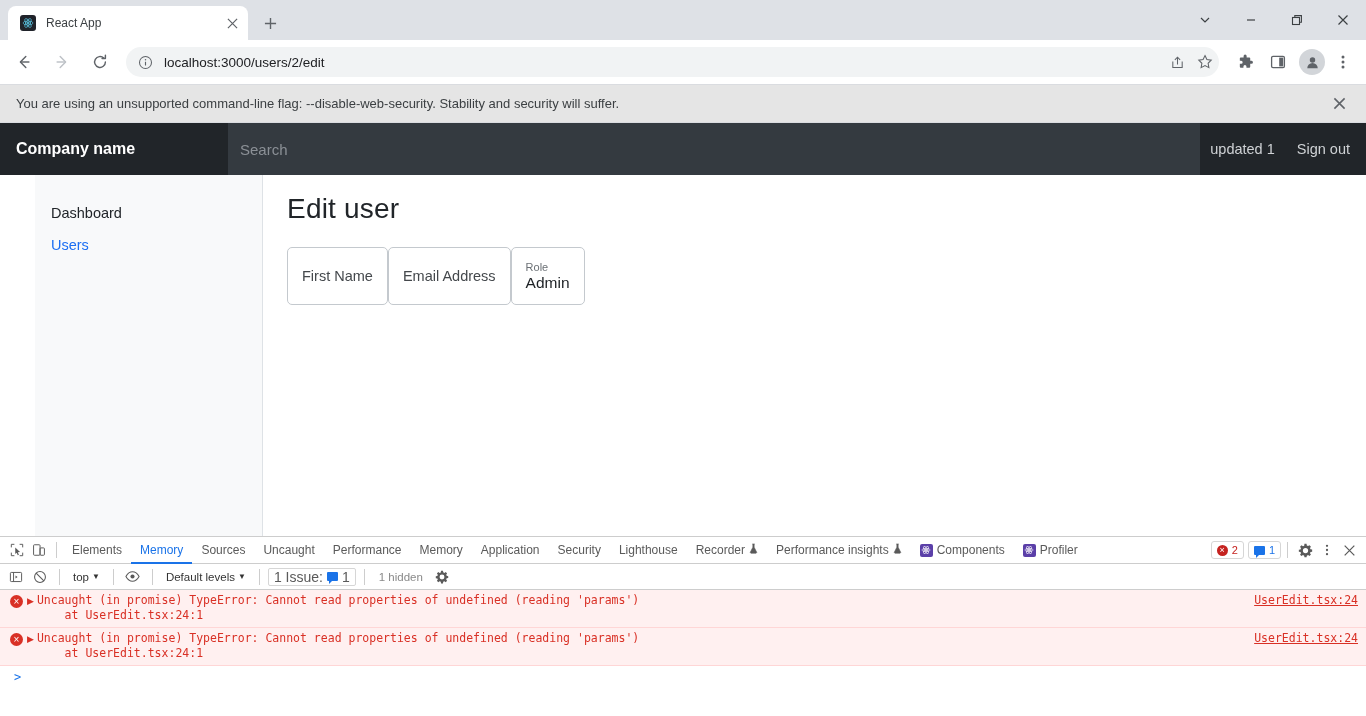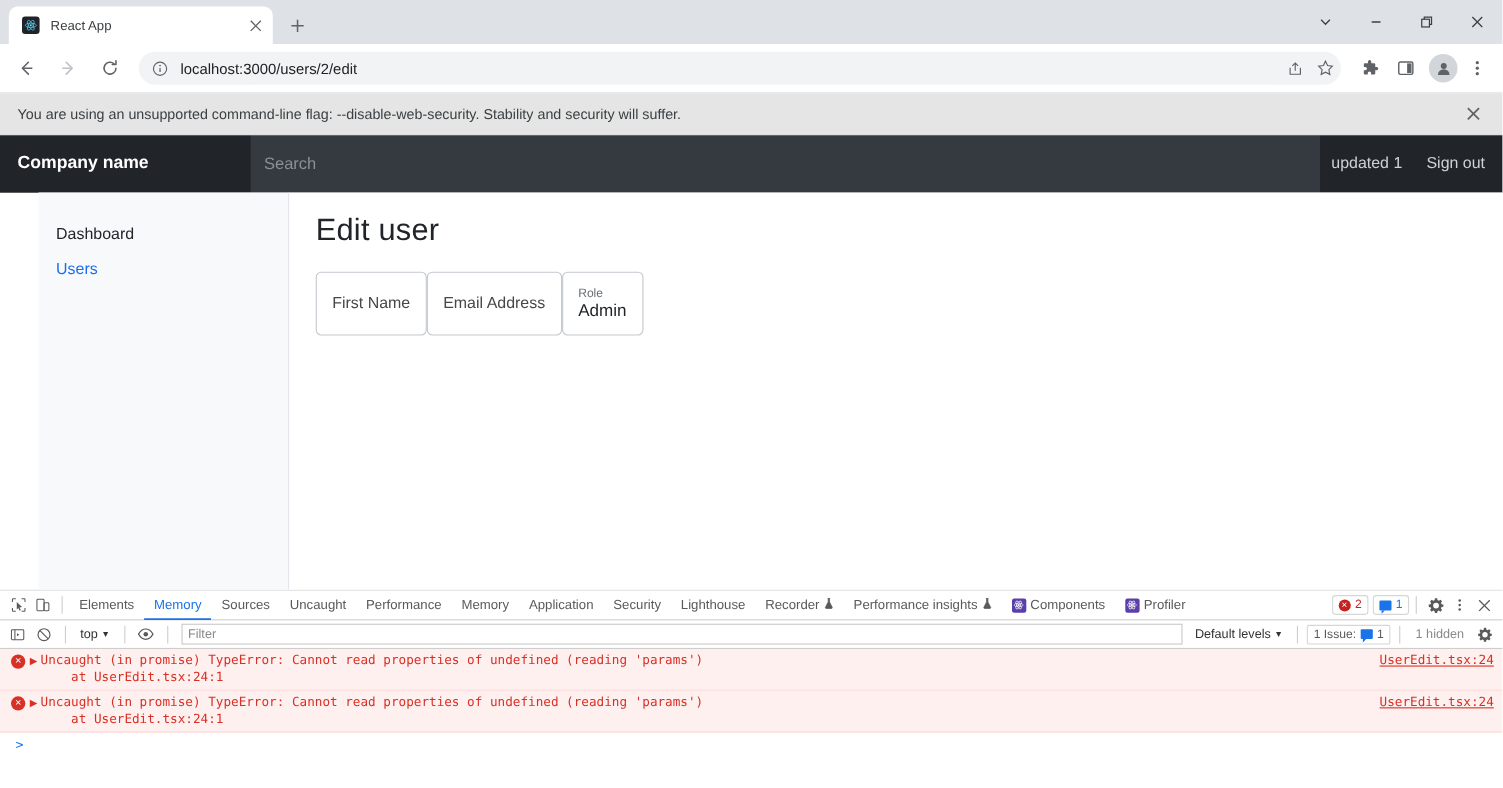--- a/index.html
+++ b/index.html
@@ -249,21 +249,21 @@
   .cb-filter {
     flex: 1 1 auto; height: 19px; margin: 0 4px;
     border: 1px solid #c9c9c9; background: #fff;
     padding: 0 5px; font-size: 11.5px; color: #333;
     font-family: "Liberation Sans", sans-serif; outline: 0;
   }
   .cb-filter::placeholder { color: #8a8a8a; opacity: 1; }
   .cb-issue {
     display: flex; align-items: center; gap: 4px;
     border: 1px solid #d6d6d6; border-radius: 2px;
-    height: 18px; padding: 0 5px; font-size: 11px; color: #5a5a5a;
+    height: 18px; padding: 0 5px; font-size: 14px; color: #5a5a5a;
   }
   .msg-ico {
     width: 11px; height: 9px; background: #1a73e8; border-radius: 1px;
     position: relative;
   }
   .msg-ico::after {
     content: ""; position: absolute; left: 2px; bottom: -3px;
     border-left: 3px solid #1a73e8;
     border-bottom: 3px solid transparent;
   }
@@ -593,21 +593,20 @@
         <span style="font-size:8px">▼</span>
       </span>
       <span class="dt-sep"></span>
       <span class="cb-icon">
         <svg width="15" height="15" viewBox="0 0 16 16">
             <path d="M1 8 C3 4.4 5.4 3 8 3 s5 1.4 7 5 c-2 3.6 -4.4 5 -7 5 s-5 -1.4 -7 -5 Z" fill="none" stroke="#5a5a5a" stroke-width="1.15"></path>
             <circle cx="8" cy="8" r="2.2" fill="#5a5a5a"></circle>
           </svg>
       </span>
       <span class="dt-sep"></span>
-      <input class="cb-filter" value="" placeholder="Filter" style="">
       <span class="cb-select">
         <span>Default levels</span>
         <span style="font-size:8px">▼</span>
       </span>
       <span class="dt-sep"></span>
       <span class="cb-issue">
         <span>1 Issue:</span>
         <span class="msg-ico"></span>
         <span>1</span>
       </span>

